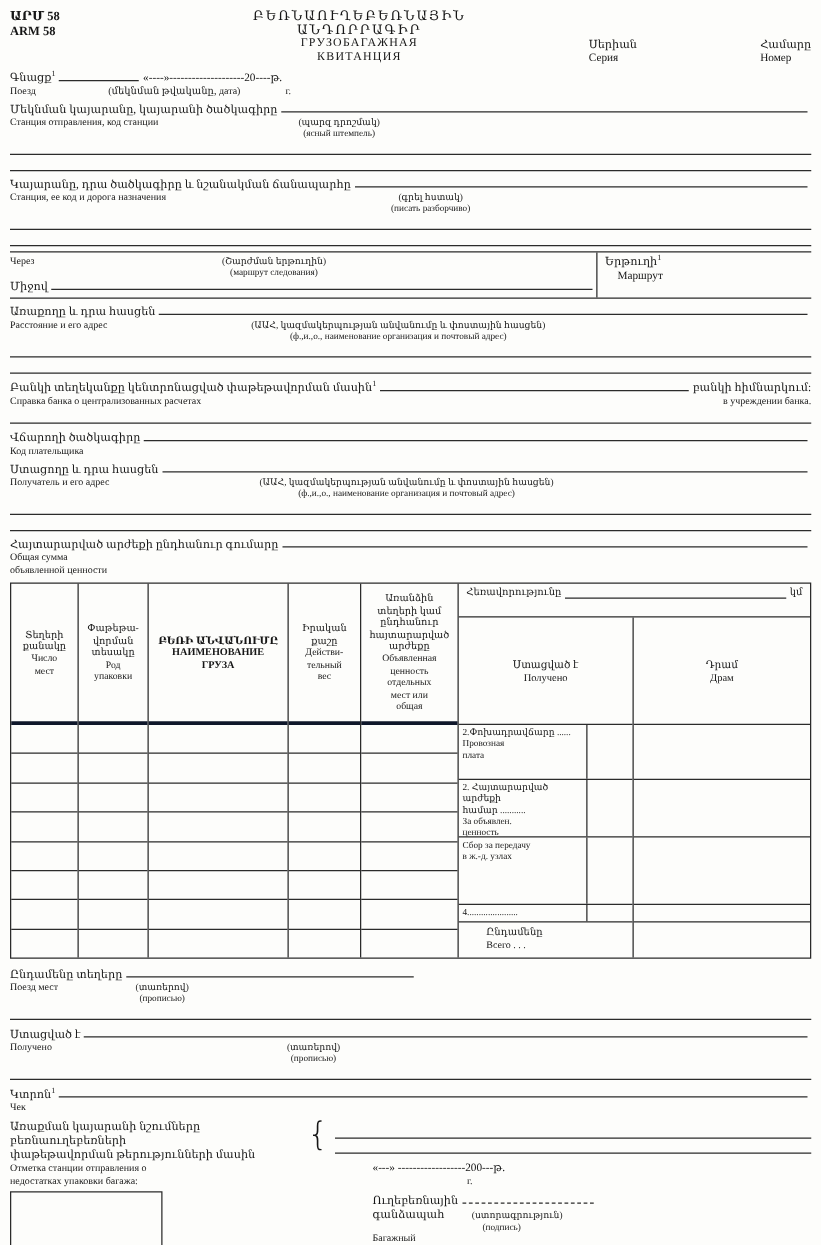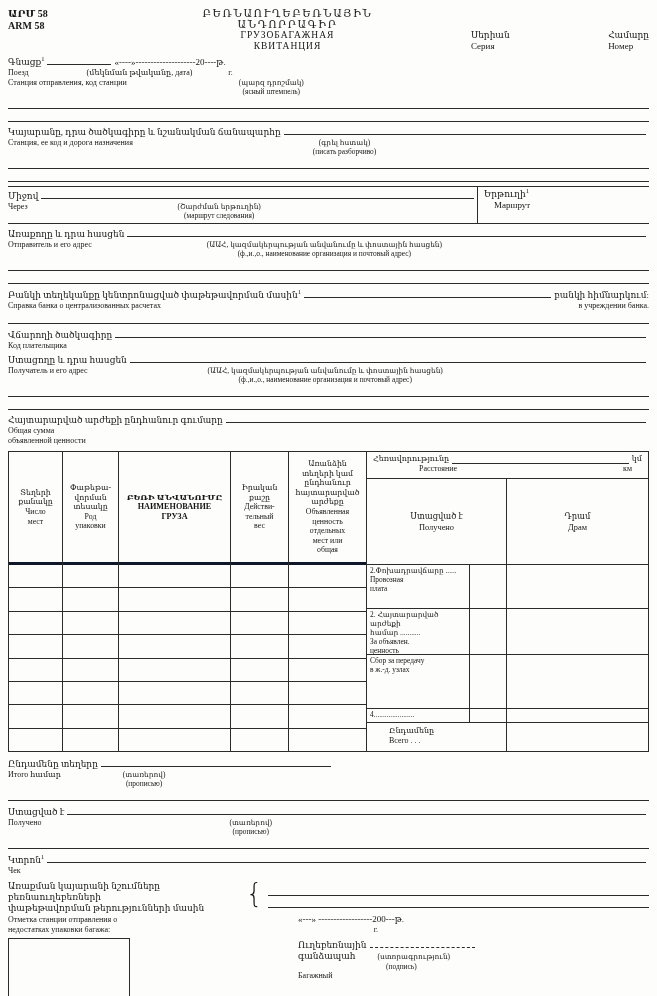--- a/index.html
+++ b/index.html
@@ -104,20 +104,24 @@
     <span class="fill short"></span>
     <span class="nowrap">«----»--------------------20----թ.</span>
     <span style="flex:1"></span>
   </div>
   <div class="row sm">
     <span>Поезд</span>
     <span style="margin-left:58px">(մեկնման թվականը, дата)</span>
     <span style="margin-left:36px">г.</span>
   </div>
 
+  <div class="row mt2">
+    <span class="nowrap">Մեկնման կայարանը, կայարանի ծածկագիրը</span>
+    <span class="fill"></span>
+  </div>
   <div class="row sm">
     <span>Станция отправления, код станции</span>
     <span class="center xs" style="margin-left:112px">
       <span class="pre">(պարզ դրոշմակ)</span><br>
       <span>(ясный штемпель)</span>
     </span>
   </div>
   <div class="wline"></div>
   <div class="wline"></div>
 
@@ -130,44 +134,44 @@
     <span class="center xs" style="margin-left:180px">
       <span>(գրել հստակ)</span><br>
       <span>(писать разборчиво)</span>
     </span>
   </div>
   <div class="wline"></div>
   <div class="wline"></div>
 
   <div class="via">
     <div class="via-left">
-      <div class="row">
-        <span>Միջով</span>
-        <span class="fill"></span>
-      </div>
       <div class="row sm">
         <span>Через</span>
         <span class="center xs" style="margin-left:150px">
           <span>(Շարժման երթուղին)</span><br>
           <span>(маршрут  следования)</span>
         </span>
       </div>
+      <div class="row">
+        <span>Միջով</span>
+        <span class="fill"></span>
+      </div>
     </div>
     <div class="via-right">
       <div><span>Երթուղի</span><sup>1</sup></div>
       <div style="padding-left:10px">Маршрут</div>
     </div>
   </div>
 
   <div class="row mt3">
     <span class="nowrap">Առաքողը և դրա հասցեն</span>
     <span class="fill"></span>
   </div>
   <div class="row sm">
-    <span>Отправитель и его адрес</span>
+    <span>Расстояние и его адрес</span>
     <span class="center xs" style="margin-left:115px">
       <span>(ԱԱՀ, կազմակերպության անվանումը և փոստային հասցեն)</span><br>
       <span>(ф.,и.,о., наименование организация и почтовый адрес)</span>
     </span>
   </div>
   <div class="wline"></div>
   <div class="wline"></div>
 
   <div class="row mt4">
     <span class="nowrap"><span>Բանկի տեղեկանքը կենտրոնացված փաթեթավորման մասին</span><sup>1</sup></span>
@@ -298,24 +302,20 @@
           <div class="trow"></div>
       </div>
     </div>
     <div class="tright">
       <div class="dist-h">
         <div class="dist1">
           <span>Հեռավորությունը</span>
           <span class="fill"></span>
           <span>կմ</span>
         </div>
-        <div class="dist2">
-          <span>Расстояние</span>
-          <span>км</span>
-        </div>
       </div>
       <div class="sub">
         <div class="sub-rec">
           <div class="sub-h">
             <div>Ստացված է</div>
             <div>Получено</div>
           </div>
           <div class="fee f1">
             <div class="fee-txt">
               <div class="xs pre">2.Փոխադրավճարը ......</div>
@@ -365,21 +365,21 @@
       </div>
     </div>
   </div>
 
   <div class="row mt5">
     <span class="nowrap">Ընդամենը տեղերը</span>
     <span class="fill med"></span>
     <span style="flex:1"></span>
   </div>
   <div class="row sm">
-    <span>Итого համար</span>
+    <span>Поезд мест</span>
     <span class="center xs" style="margin-left:62px">
       <span>(տառերով)</span><br>
       <span>(прописью)</span>
     </span>
   </div>
   <div class="wline"></div>
 
   <div class="row mt4">
     <span class="nowrap">Ստացված է</span>
     <span class="fill"></span>

